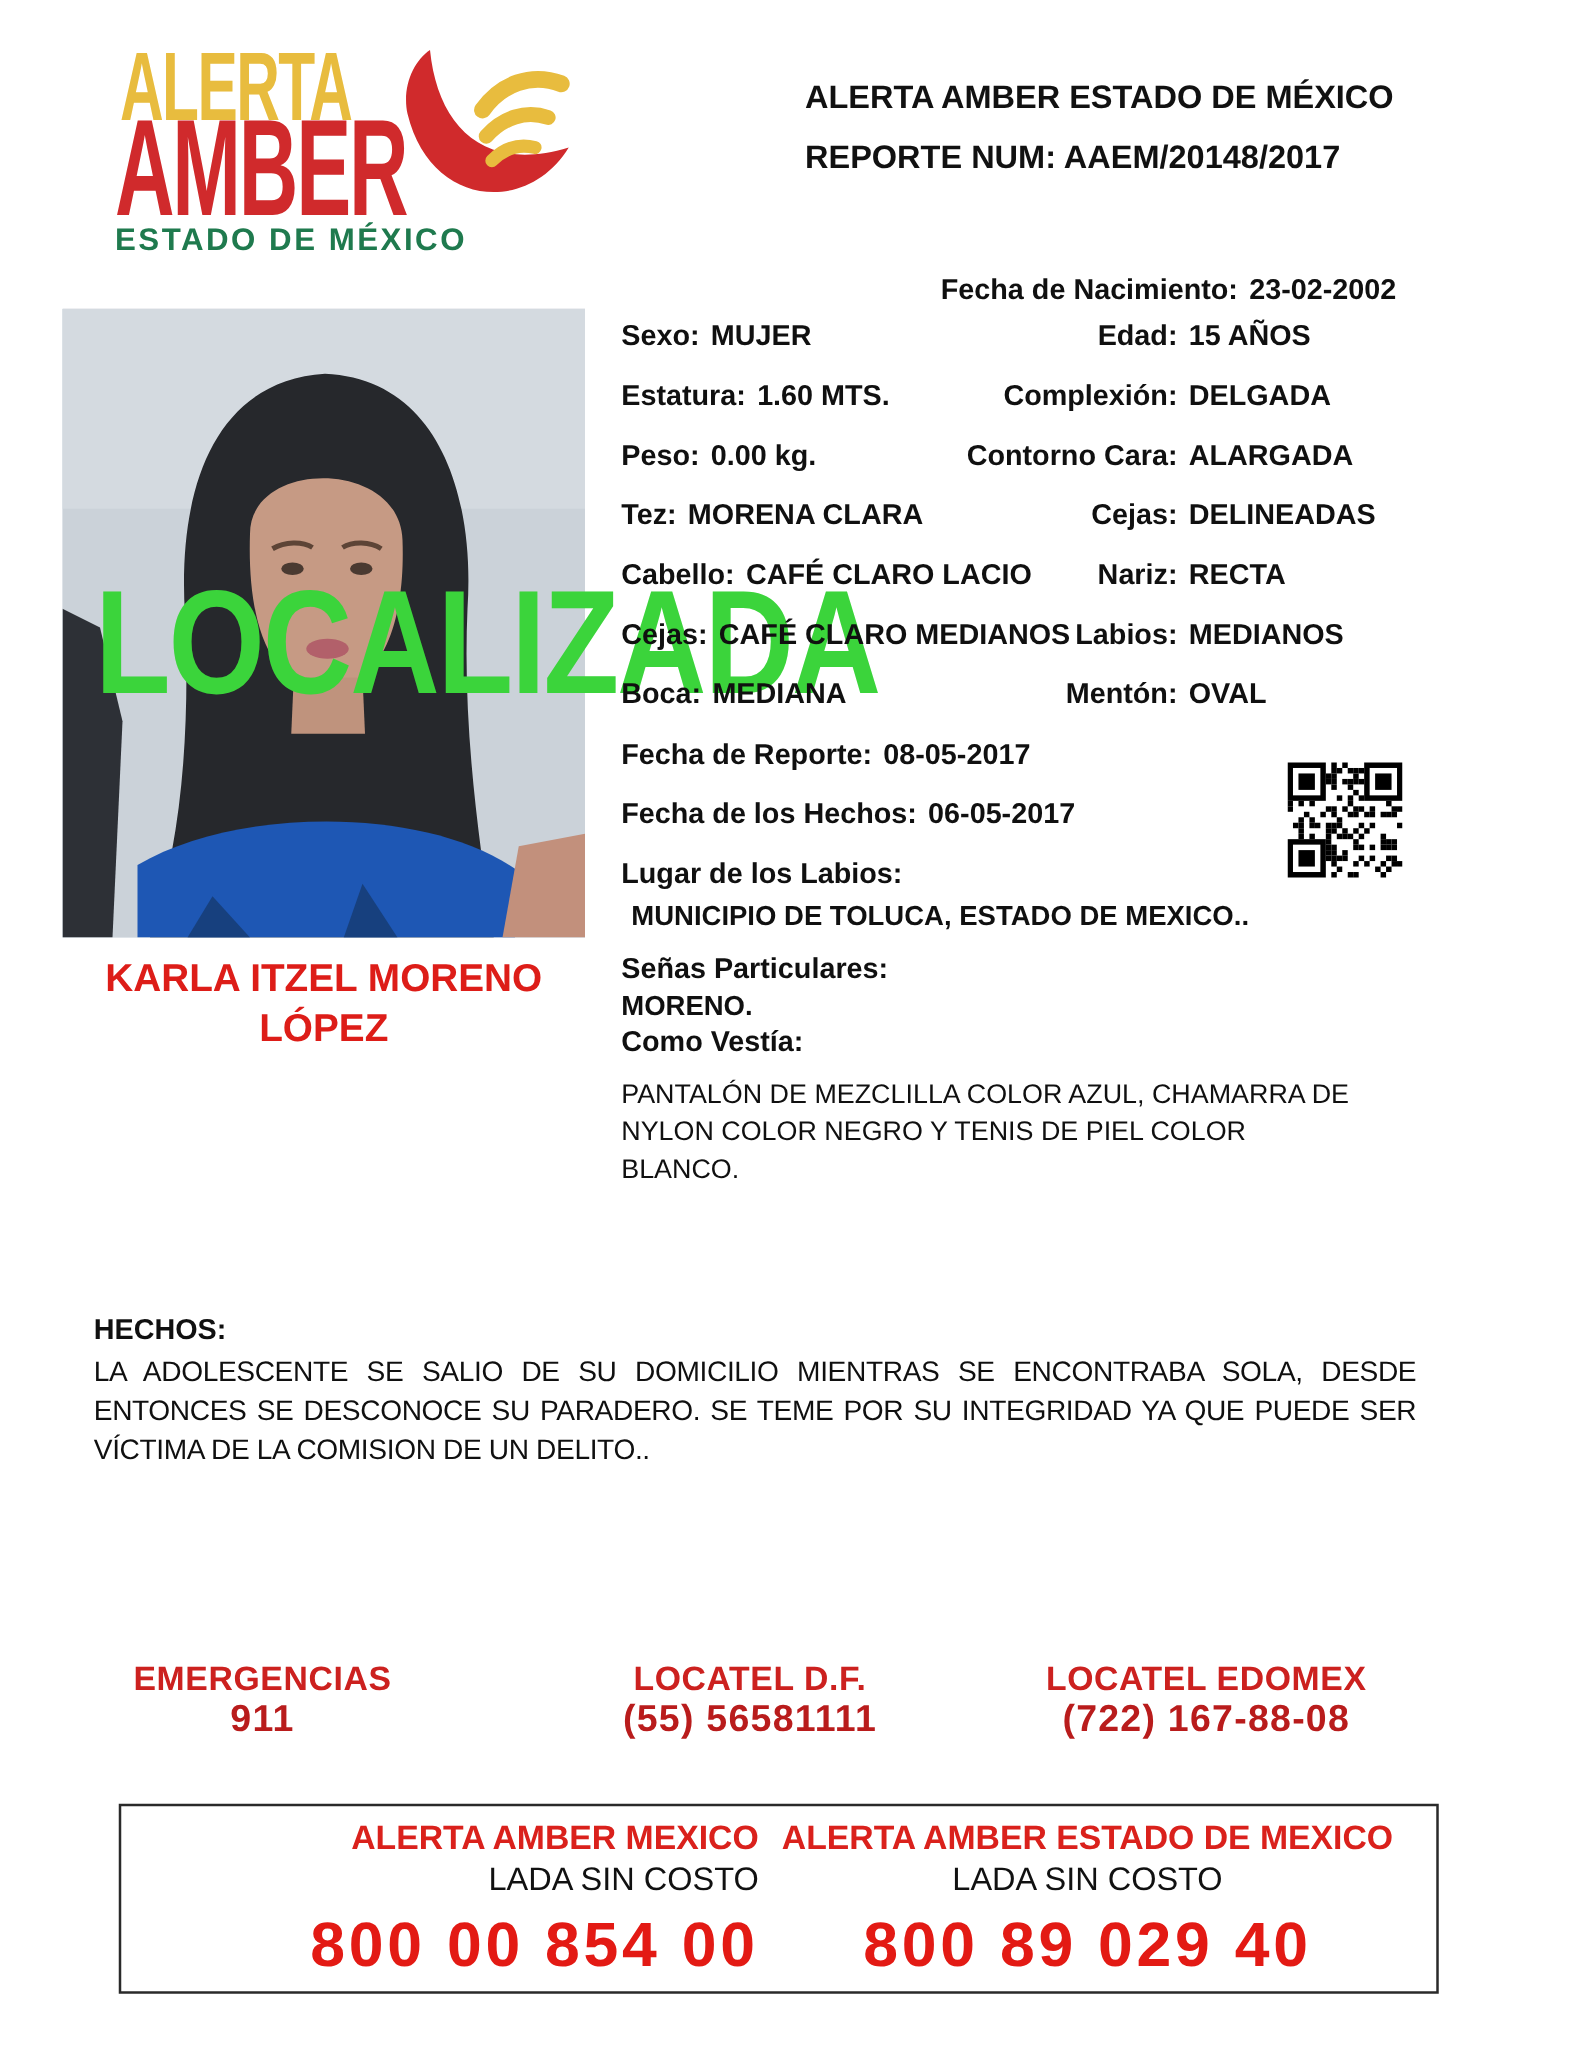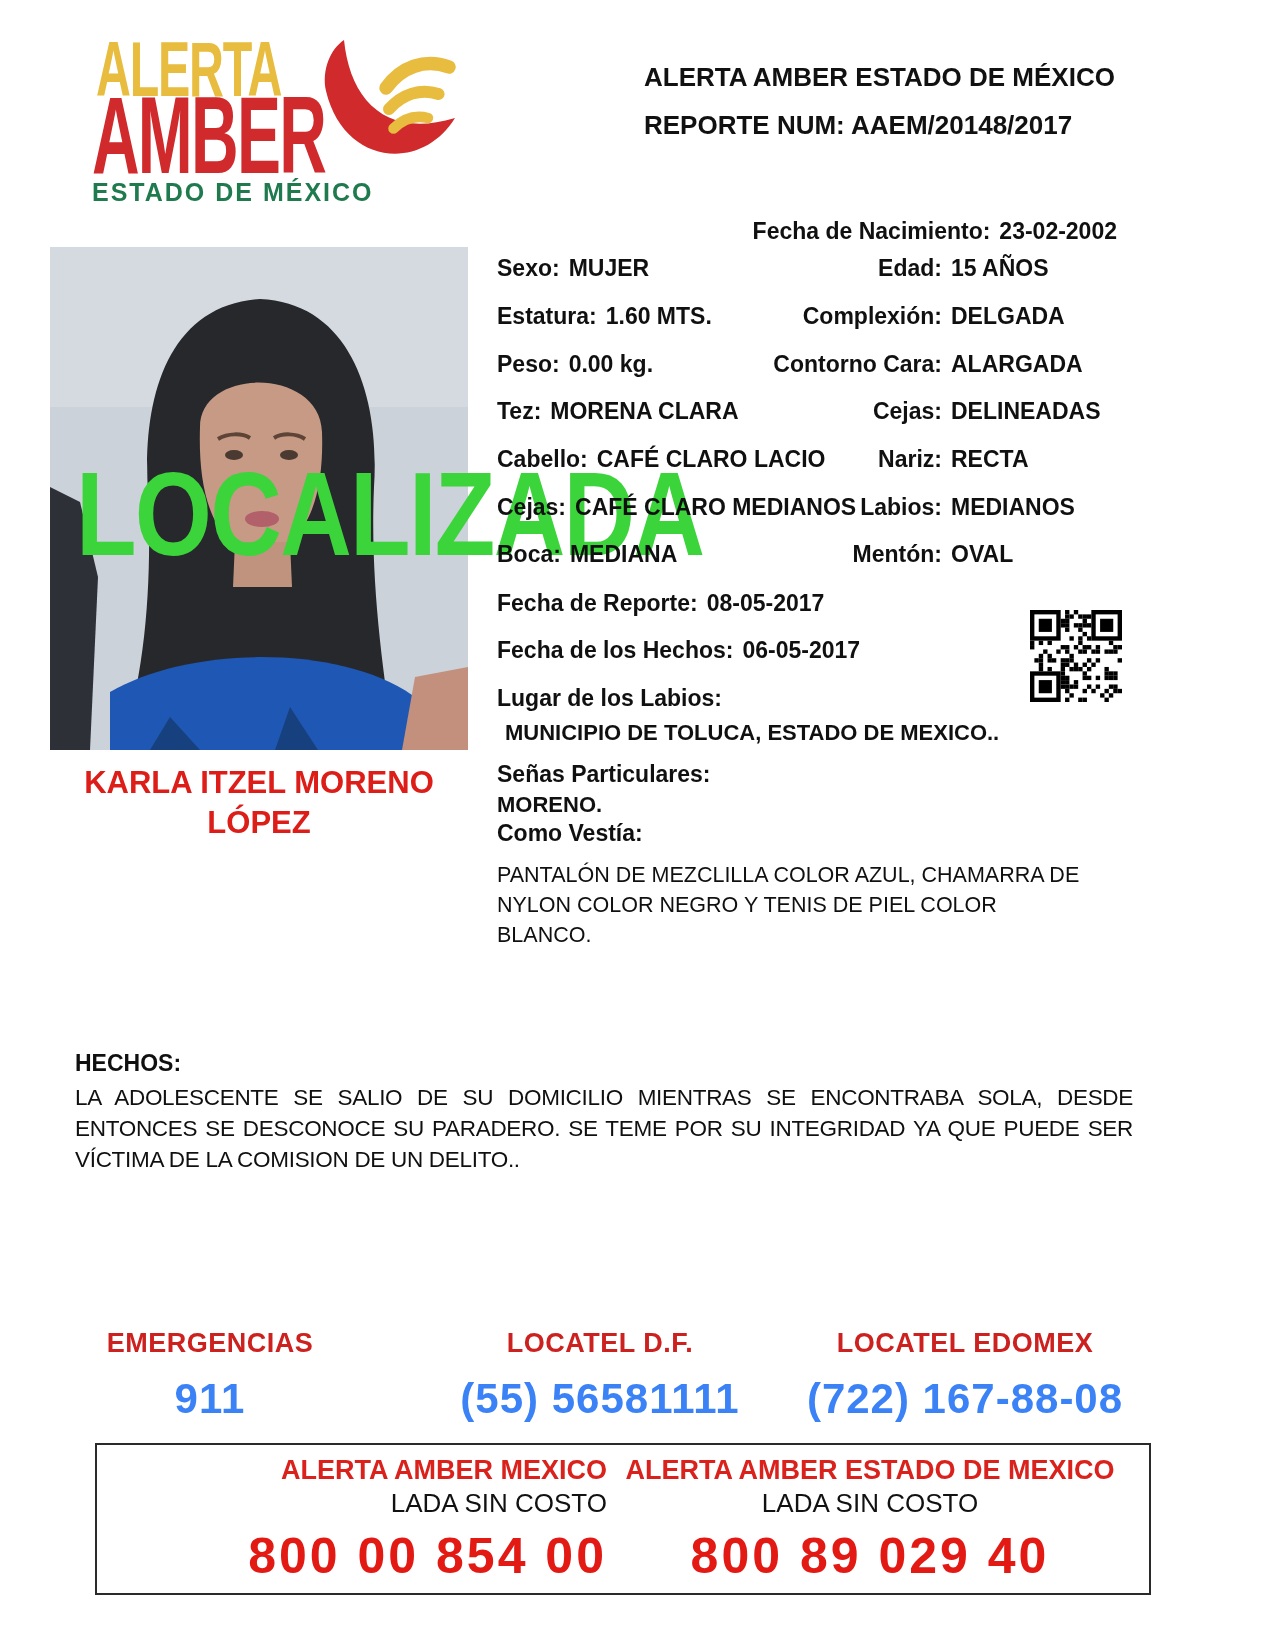--- a/index.html
+++ b/index.html
@@ -40,21 +40,21 @@
   .qr svg{width:100%;height:100%;}
 
   
   .facts-label{left:75px;top:1050px;font-size:23px;font-weight:bold;}
   .facts-text{left:75px;top:1082px;width:1058px;font-size:22.5px;line-height:31px;
               text-align:justify;letter-spacing:-0.3px;}
 
   
   .contact{text-align:center;}
   .contact-label{font-size:27px;font-weight:bold;color:#cc211f;letter-spacing:0.5px;}
-  .contact-number{font-size:42px;font-weight:bold;color:#3b82f6;margin-top:16px;letter-spacing:1px;}
+  .contact-number{font-size:30px;font-weight:bold;color:#b91c1c;margin-top:0;letter-spacing:1px;}
   .c1{left:80px;top:1328px;width:260px;}
   .c2{left:420px;top:1328px;width:360px;}
   .c3{left:770px;top:1328px;width:390px;}
 
   
   .hotline-box{left:95px;top:1443px;width:1052px;height:148px;border:2px solid #2a2a2a;background:#fff;}
   .hl-col{position:absolute;top:10px;text-align:center;}
   .hl-a{left:10px;width:500px;text-align:right;}
   .hl-b{left:506px;width:534px;}
   .hl-title{font-size:27px;font-weight:bold;color:#da211c;}

